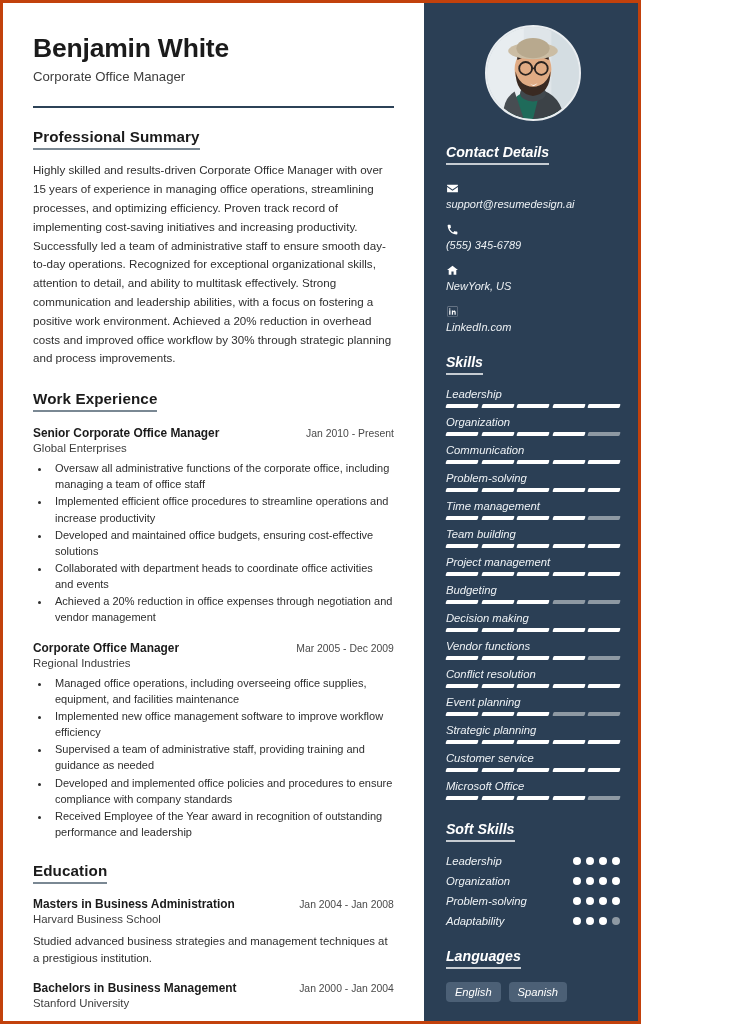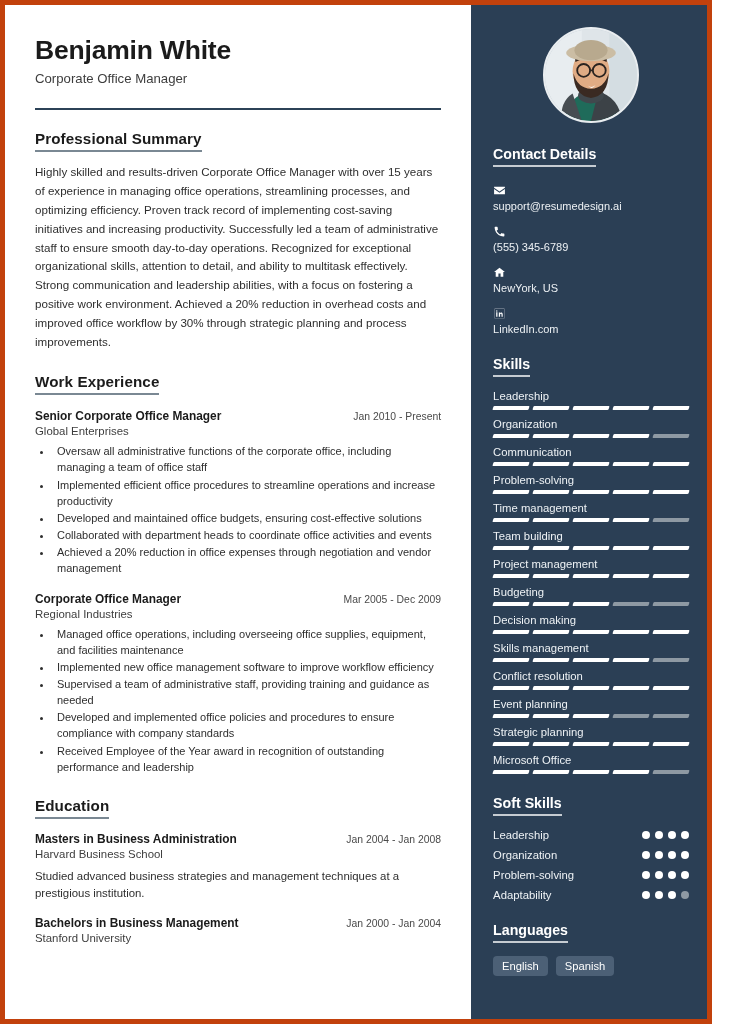--- a/index.html
+++ b/index.html
@@ -4,24 +4,24 @@
 <style>
   * { box-sizing: border-box; margin: 0; padding: 0; }
   html, body {
     width: 730px; height: 1024px;
     background: #ffffff;
     font-family: "Liberation Sans", sans-serif;
     overflow: hidden;
   }
   .page {
     position: relative;
-    width: 712px; height: 1024px;
+    width: 641px; height: 1024px;
     display: flex;
     background: #a16207;
-    border: 5px solid #c2410c;
+    border: 3px solid #c2410c;
   }
 
   
   .left {
     width: 485px;
     padding: 30px 30px 0 30px;
     background: #ffffff;
     overflow: hidden;
   }
   .name {
@@ -127,20 +127,21 @@
     margin-top: 8px;
   }
 
   
   .right {
     width: 245px;
     background: #2b3f55;
     padding: 22px 18px 0 22px;
     color: #ffffff;
     overflow: hidden;
+    font-style: italic;
   }
   .avatar-wrap {
     display: flex;
     justify-content: center;
     margin-bottom: 22px;
   }
   .avatar {
     width: 96px; height: 96px;
     border-radius: 50%;
     overflow: hidden;
@@ -460,21 +461,21 @@
             <div class="skill-name">Decision making</div>
      <div class="skill-bar">
               <span class="seg on"></span>
               <span class="seg on"></span>
               <span class="seg on"></span>
               <span class="seg on"></span>
               <span class="seg on"></span>
             </div>
           </div>
           <div class="skill-item">
-            <div class="skill-name">Skills management</div>
+            <div class="skill-name">Vendor functions</div>
      <div class="skill-bar">
               <span class="seg on"></span>
               <span class="seg on"></span>
               <span class="seg on"></span>
               <span class="seg on"></span>
               <span class="seg "></span>
             </div>
           </div>
           <div class="skill-item">
             <div class="skill-name">Conflict resolution</div>
@@ -491,20 +492,30 @@
      <div class="skill-bar">
               <span class="seg on"></span>
               <span class="seg on"></span>
               <span class="seg on"></span>
               <span class="seg "></span>
               <span class="seg "></span>
             </div>
           </div>
           <div class="skill-item">
             <div class="skill-name">Strategic planning</div>
+     <div class="skill-bar">
+              <span class="seg on"></span>
+              <span class="seg on"></span>
+              <span class="seg on"></span>
+              <span class="seg on"></span>
+              <span class="seg on"></span>
+            </div>
+          </div>
+          <div class="skill-item">
+            <div class="skill-name">Customer service</div>
      <div class="skill-bar">
               <span class="seg on"></span>
               <span class="seg on"></span>
               <span class="seg on"></span>
               <span class="seg on"></span>
               <span class="seg on"></span>
             </div>
           </div>
           <div class="skill-item">
             <div class="skill-name">Microsoft Office</div>

